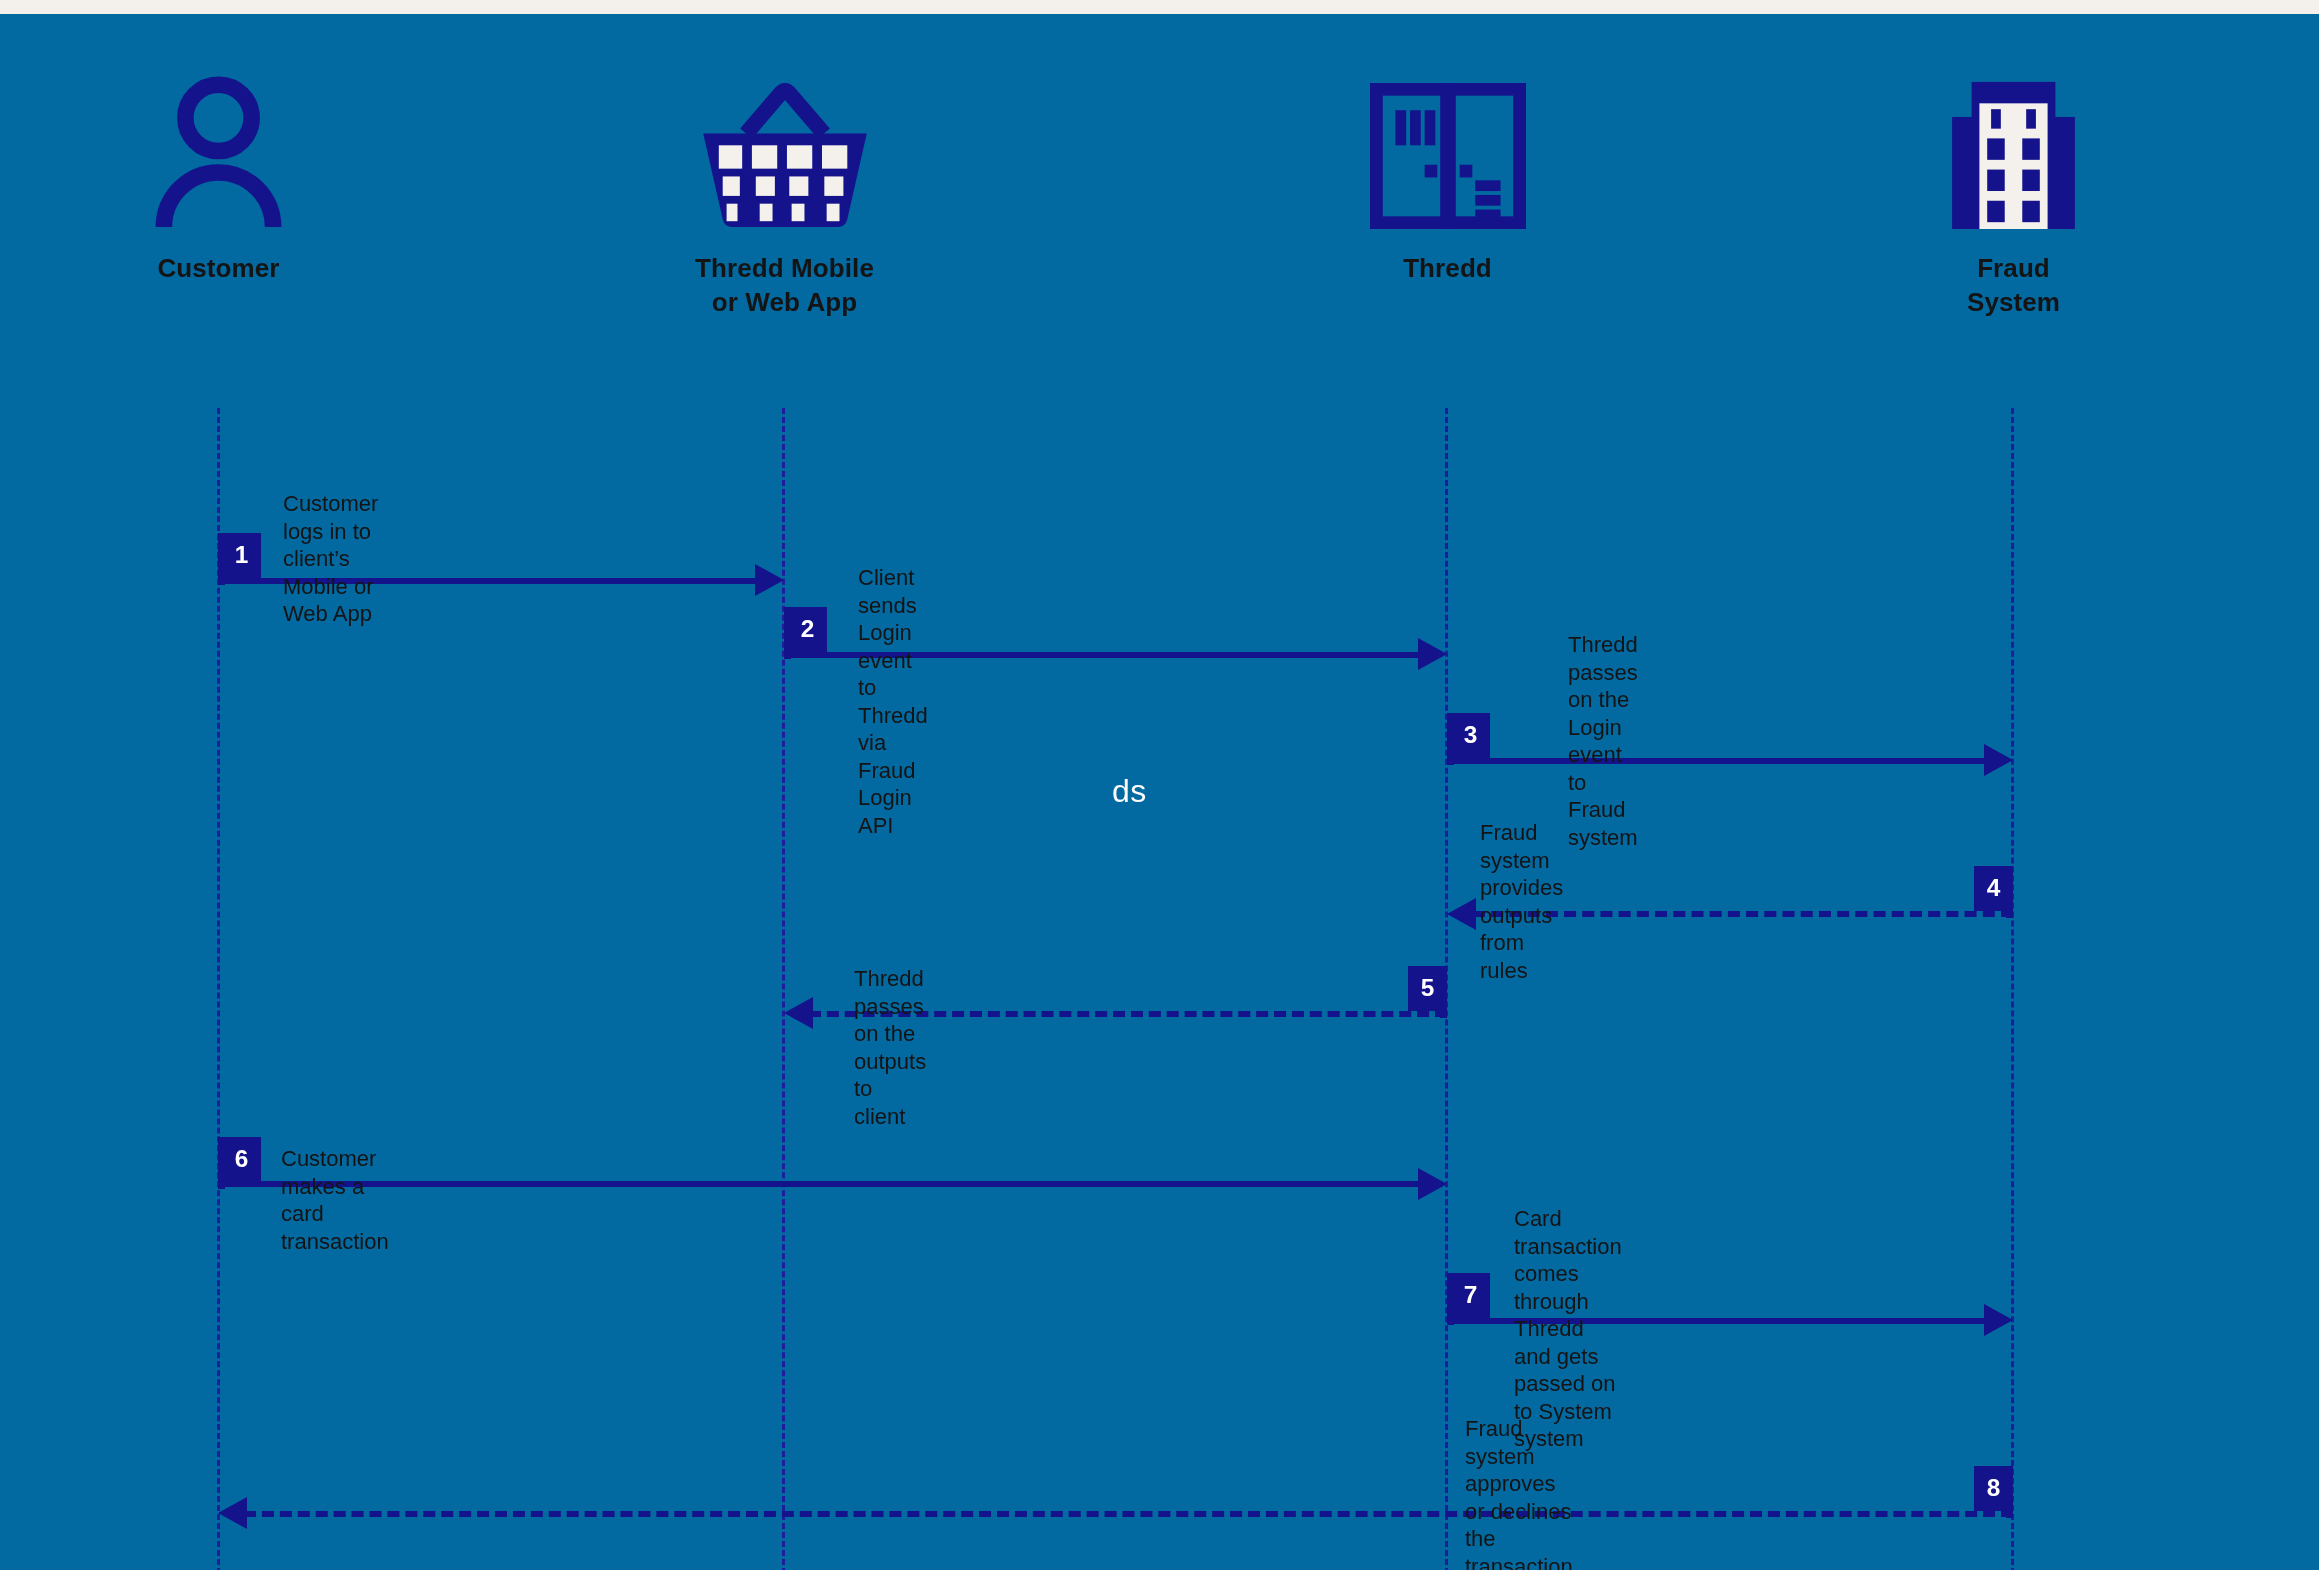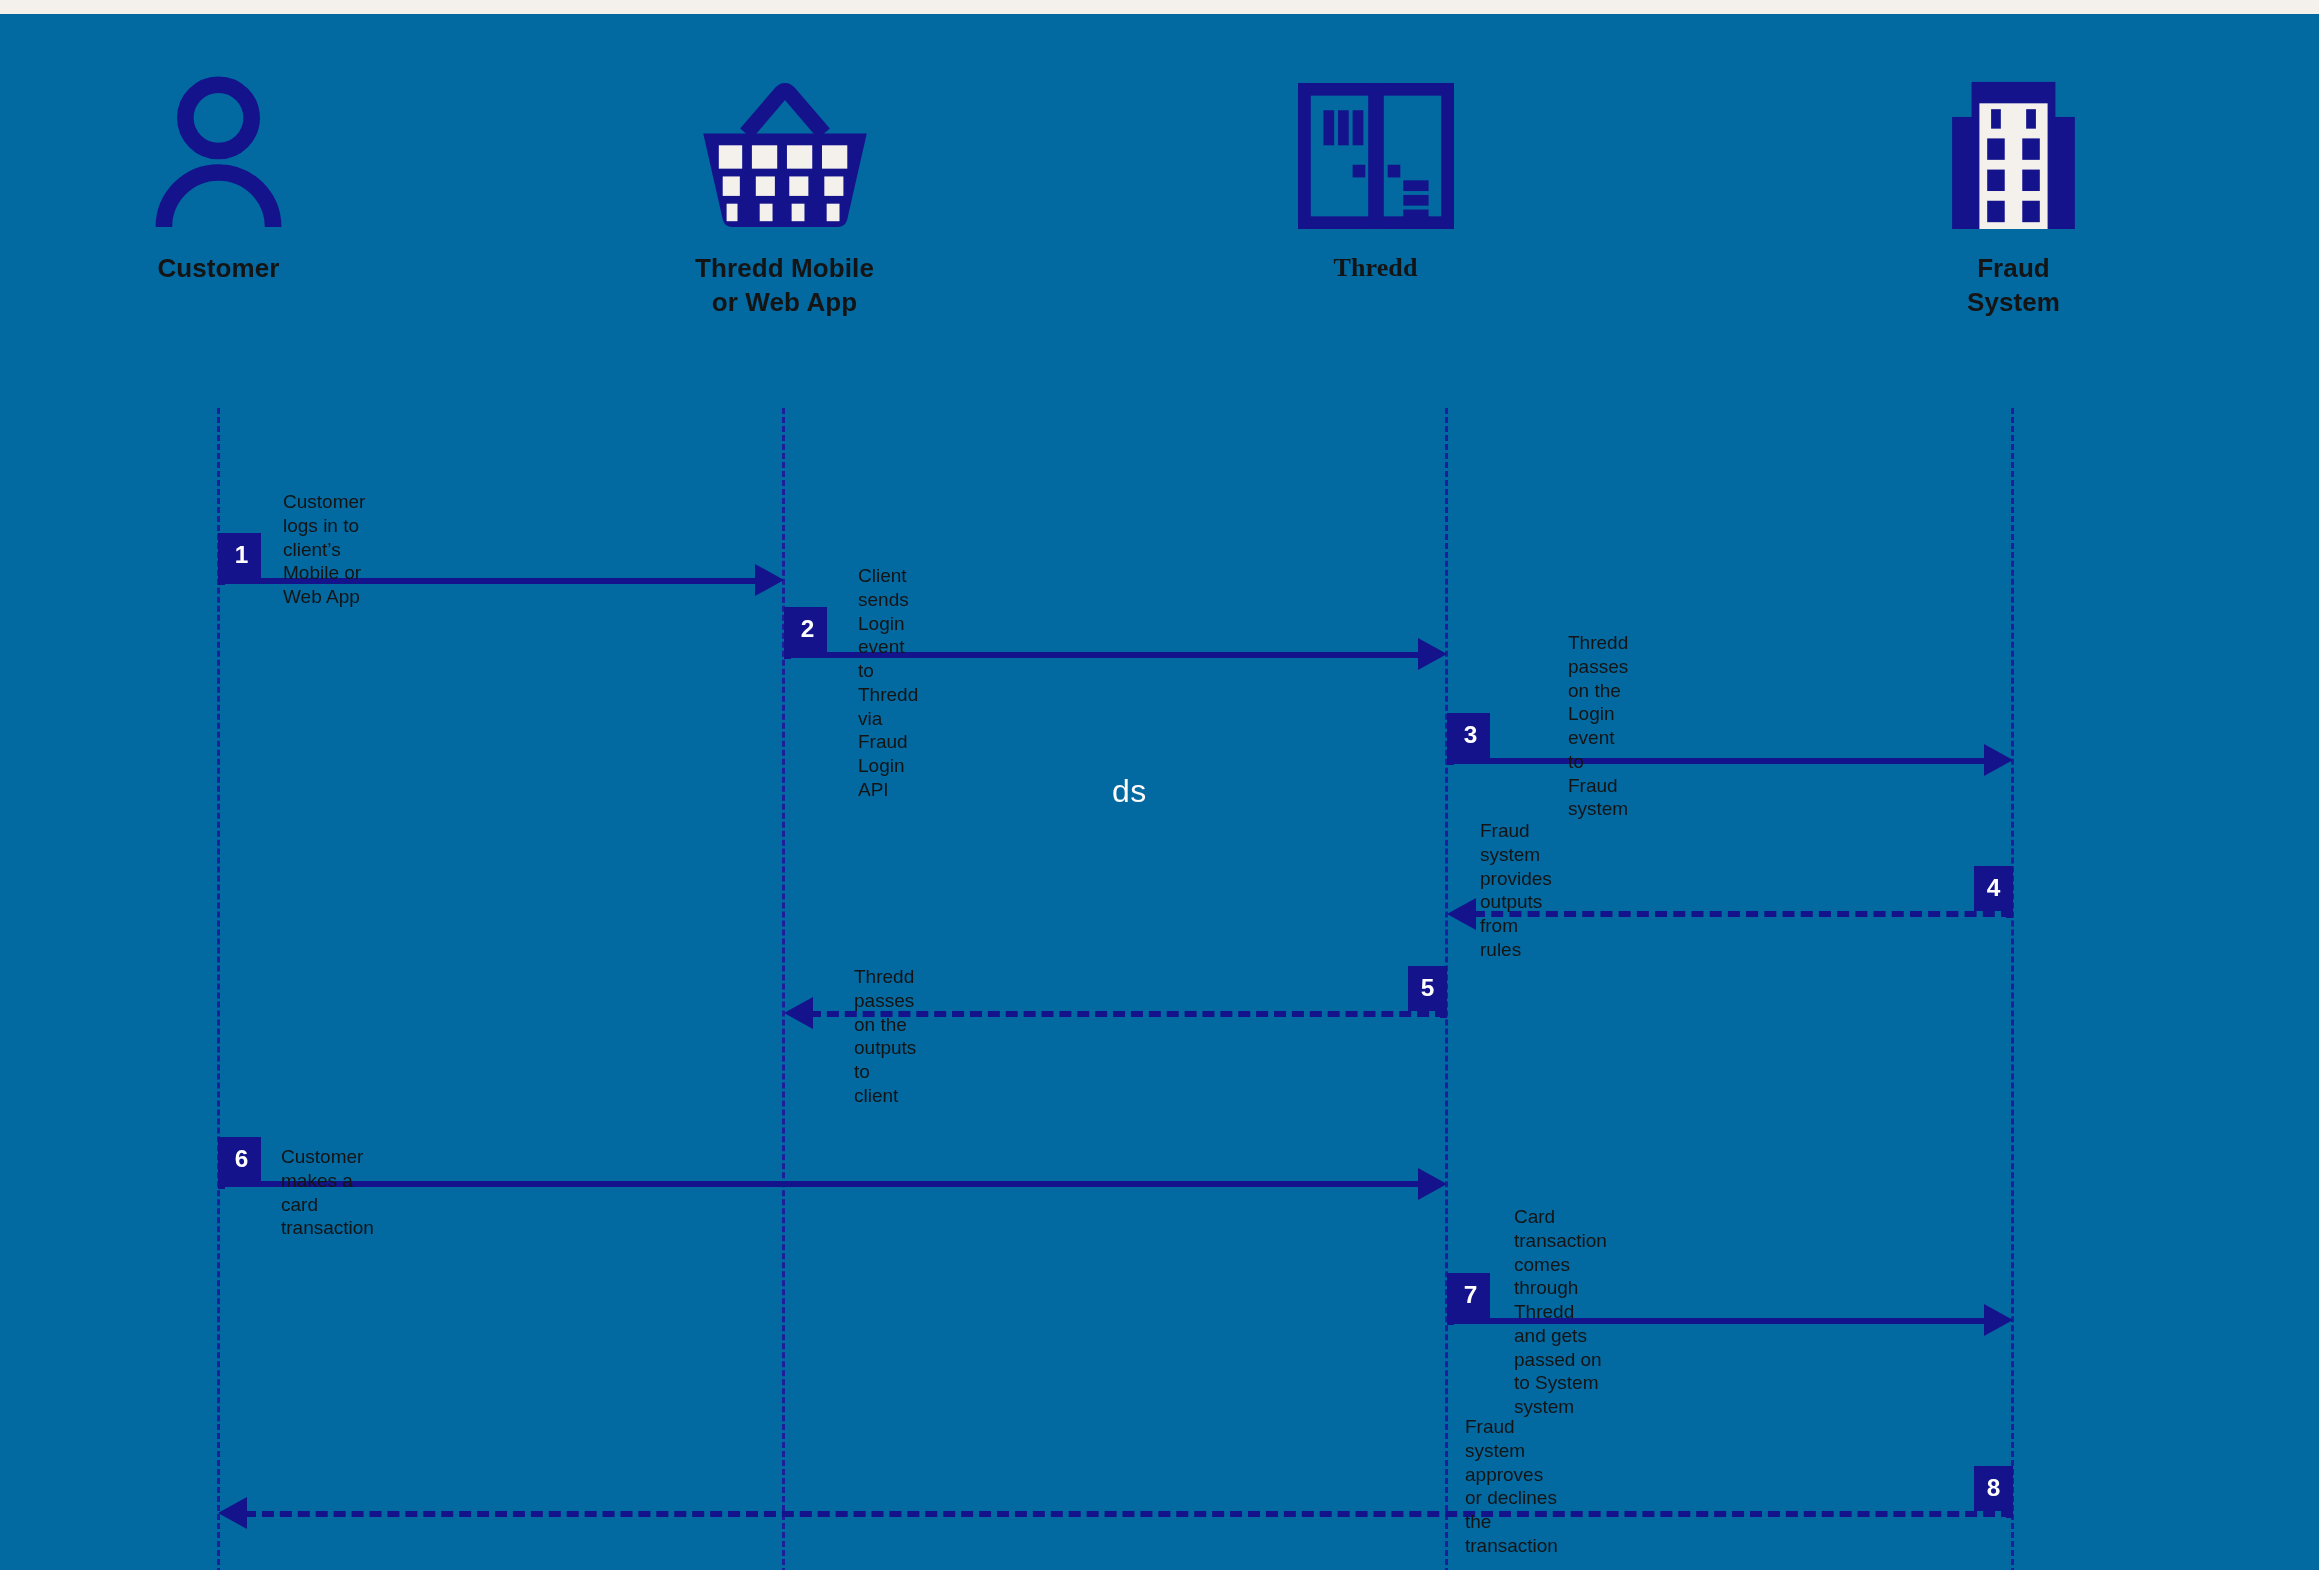--- a/index.html
+++ b/index.html
@@ -94,21 +94,21 @@
     font-size: 24.4px;
     font-weight: bold;
     display: flex;
     align-items: center;
     justify-content: center;
     line-height: 1;
   }
 
   .msg-text {
     position: absolute;
-    font-size: 19px;
+    font-size: 22px;
     color: #141414;
     line-height: 1.25;
     white-space: pre-line;
     font-family: "Liberation Sans", sans-serif;
   }
 </style>
 </head>
 <body>
 
 <div id="stage">
@@ -140,21 +140,21 @@
             <rect x="128.4" y="96" width="19.599999999999994" height="20" fill="#f4f0ec"></rect>
             <rect x="28" y="124" width="11.200000000000003" height="18" fill="#f4f0ec"></rect>
             <rect x="62" y="124" width="13.200000000000003" height="18" fill="#f4f0ec"></rect>
             <rect x="94.8" y="124" width="13.200000000000003" height="18" fill="#f4f0ec"></rect>
             <rect x="130.8" y="124" width="13.199999999999989" height="18" fill="#f4f0ec"></rect>
           </svg>
         </div>
         <div class="actor-label" style="white-space: pre-line;">Thredd Mobile
 or Web App</div>
       </div>
-      <div class="actor" style="left: 1229px; font-family: Liberation Serif, serif;">
+      <div class="actor" style="left: 1301px;">
         <div class="actor-icon">
           <svg width="156" height="146" viewBox="0 0 160 150">
             <rect x="4" y="4" width="152" height="142" fill="none" stroke="#14138c" stroke-width="18"></rect>
             <rect x="72" y="4" width="16" height="142" fill="#14138c"></rect>
             <rect x="26" y="28" width="11" height="36" fill="#14138c"></rect>
             <rect x="41" y="28" width="11" height="36" fill="#14138c"></rect>
             <rect x="56" y="28" width="11" height="36" fill="#14138c"></rect>
             <rect x="56" y="84" width="13" height="13" fill="#14138c"></rect>
             <rect x="92" y="84" width="13" height="13" fill="#14138c"></rect>
             <rect x="108" y="100" width="26" height="11" fill="#14138c"></rect>

